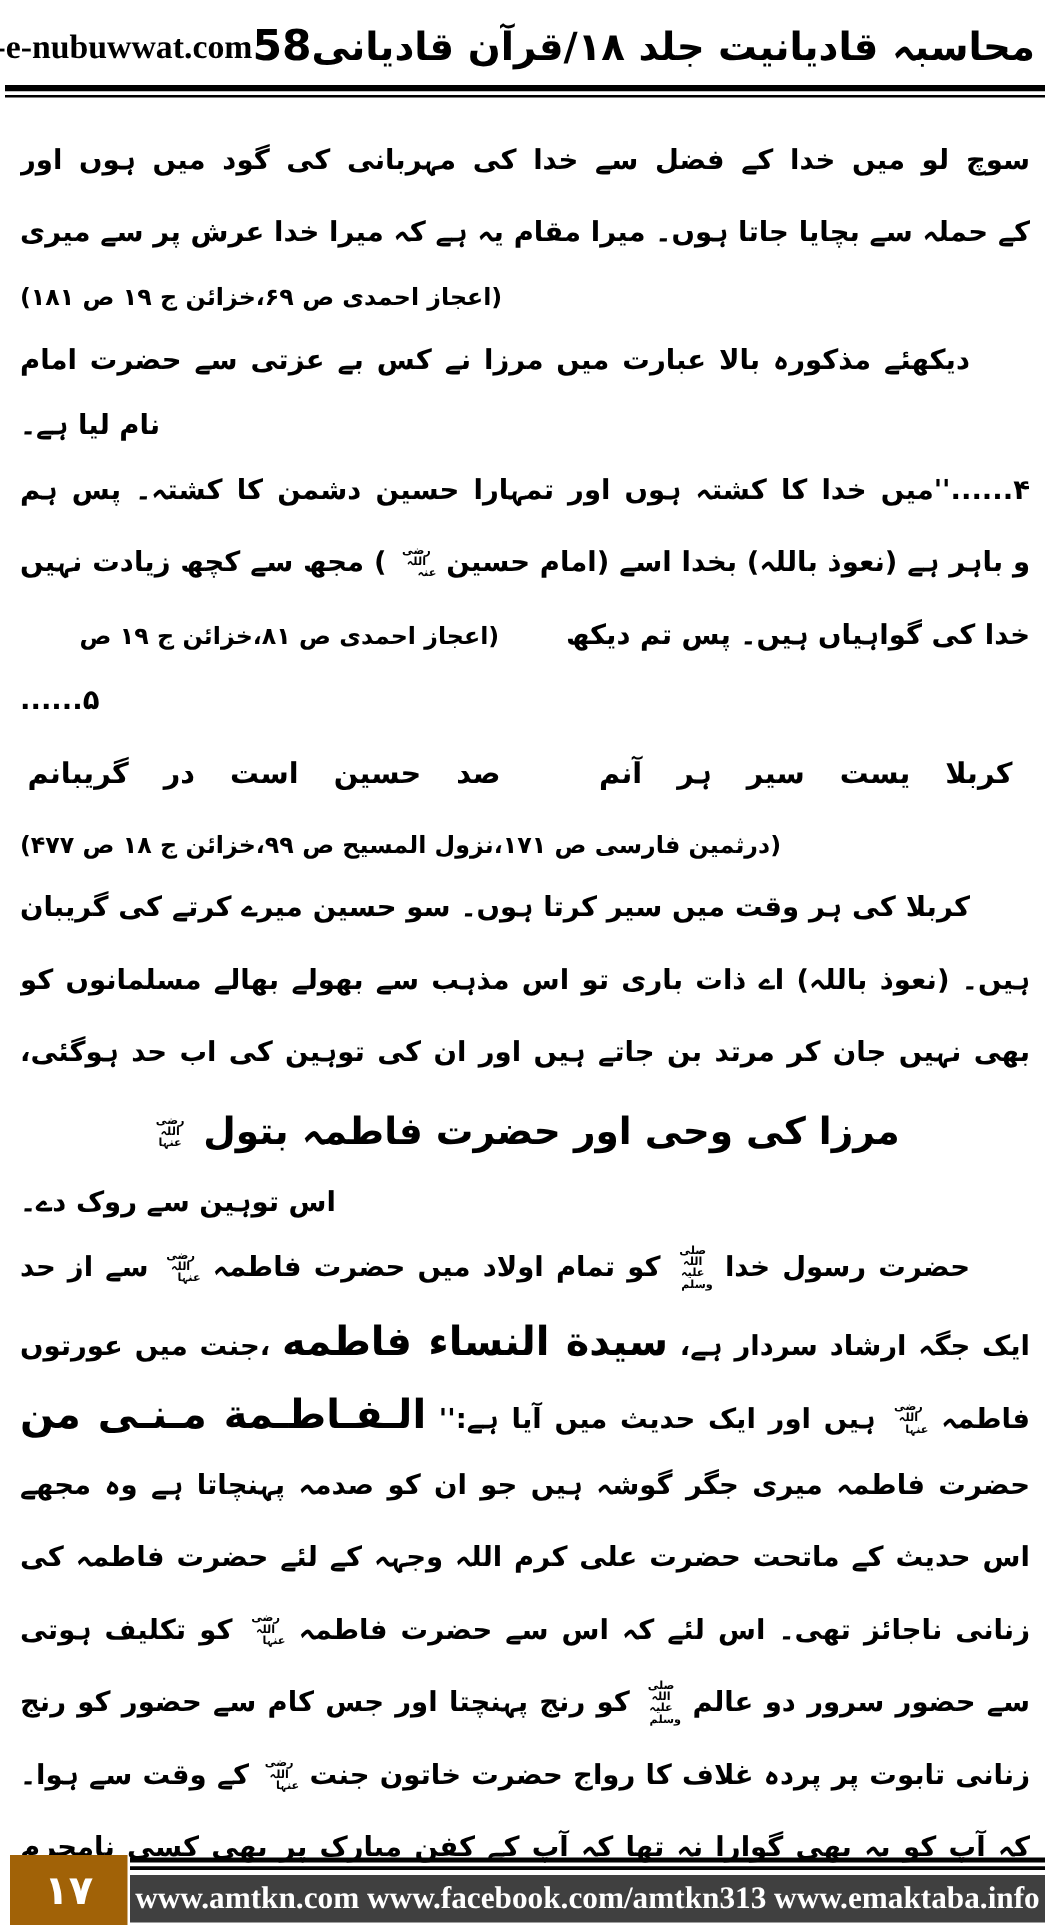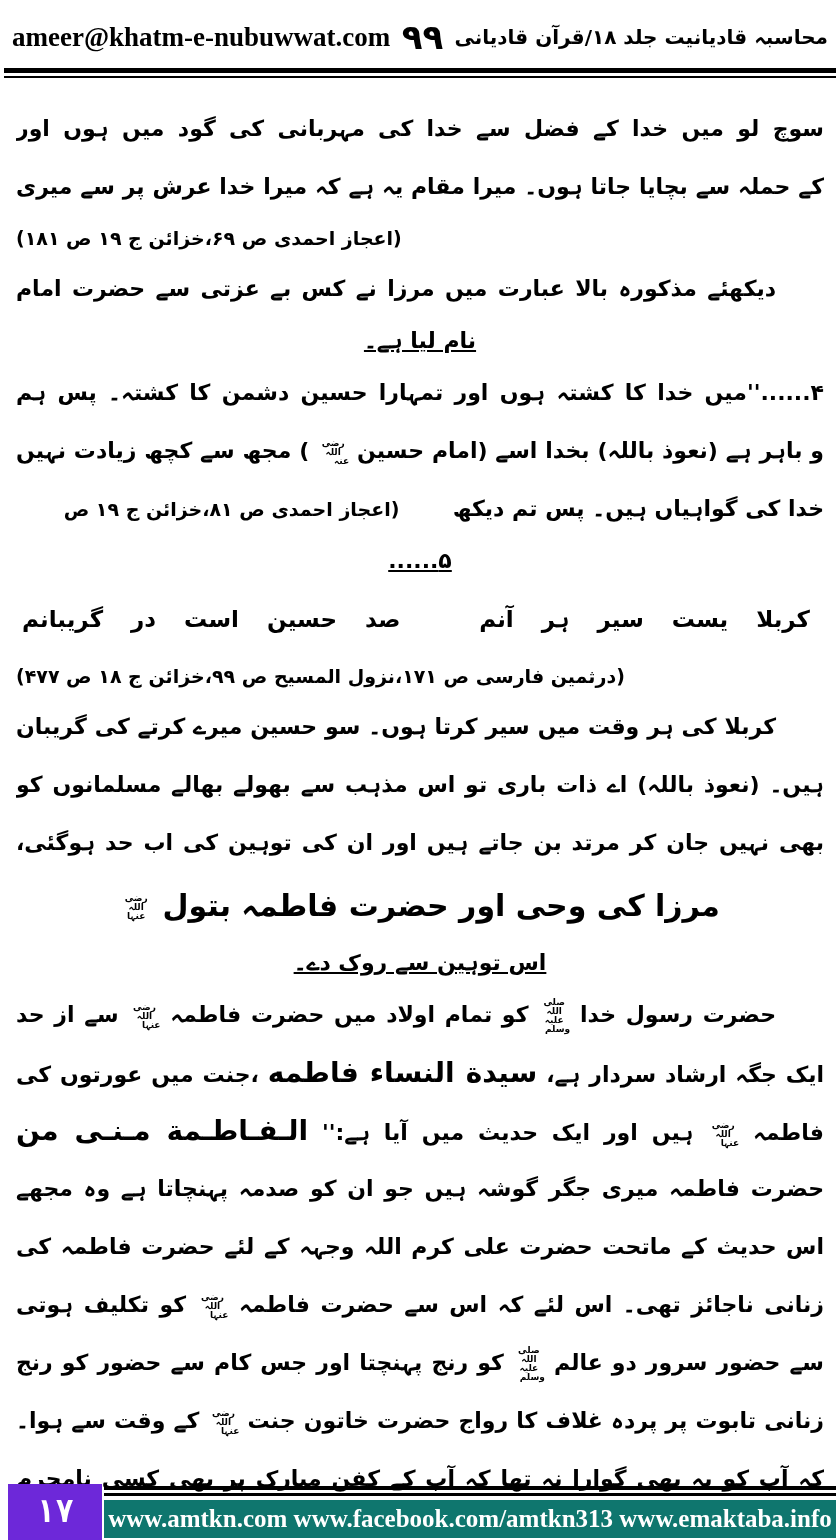--- a/index.html
+++ b/index.html
@@ -11,84 +11,84 @@
     overflow:hidden;
     font-family:"DejaVu Sans", sans-serif;
     color:#000;
     direction:rtl;
   }
   
   .header {
     position:absolute; top:8px; right:12px; left:12px; height:58px;
     display:flex; justify-content:space-between; align-items:center;
   }
-  .header-title { font-size:20px; font-weight:bold; white-space:nowrap; }
+  .header-title { font-size:31px; font-weight:bold; white-space:nowrap; }
   .header-num   { font-size:34px; font-weight:bold; }
   .header-email {
     direction:ltr; font-family:"Liberation Serif", serif;
     font-size:27px; font-weight:bold; white-space:nowrap;
   }
   .divider { position:absolute; top:68px; right:4px; left:4px; }
   .divider .thick { height:5px; background:#000; }
   .divider .thin  { height:2px; background:#000; margin-top:3px; }
 
   
   .pagebody { position:absolute; top:100px; right:16px; left:16px; }
   .ln { font-weight:bold; font-size:22px; overflow:hidden; }
   .ln.full, .ln.split { height:58px; line-height:58px; }
   .ln.full { text-align:justify; text-align-last:justify; }
   .ln.indent { padding-right:48px; }
-  .ln.end  { height:46px; line-height:46px; text-align:center;text-decoration:underline; }
+  .ln.end  { height:46px; line-height:46px; text-align:left; }
   .ln.citation {
     height:44px; line-height:44px; font-size:19px;
     text-align:center; text-align-last:left;
   }
   .ln.split { display:flex; justify-content:space-between; align-items:baseline; }
   .ln.split .cite { font-size:19px; }
   .ln.couplet {
     height:70px; line-height:70px; display:flex;
     justify-content:space-between; padding:0 14px 0 6px; font-size:23px;
   }
   .ln.couplet span { word-spacing:20px; white-space:nowrap; }
   .ln.heading {
     height:68px; line-height:68px; text-align:center;
     font-size:30px;
   }
-  .naskh { font-size:28px; }
+  .naskh { font-size:32px; }
   .hon {
     display:inline-block; width:32px; font-size:9px; line-height:9px;
     vertical-align:middle; text-align:center; white-space:normal;
   }
 
   
   .footer { position:absolute; right:0; left:0; bottom:0; height:58px; }
   .pagenum-box {
     position:absolute; left:8px; bottom:0; width:94px; height:56px;
-    background:#6d28d9; color:#fff;
+    background:#a16207; color:#fff;
     display:flex; align-items:center; justify-content:center;
-    font-size:32px; font-weight:bold;font-family:Liberation Mono, monospace;
+    font-size:32px; font-weight:bold;
   }
   .footer-right { position:absolute; left:104px; right:4px; bottom:2px; }
   .footer-right .rule1 { height:4px; background:#000; margin-bottom:3px; }
   .footer-right .rule2 { height:3px; background:#000; margin-bottom:4px; }
   .footer-bar {
-    height:38px; background:#0f766e; color:#fff;
+    height:38px; background:#404040; color:#fff;
     display:flex; align-items:center; justify-content:center;
     direction:ltr; font-family:"Liberation Serif", serif;
     font-size:25px; font-weight:bold; white-space:nowrap;
   }
 </style>
 </head>
 <body>
 
 <div class="page">
 
   <div class="header">
     <div class="header-title">محاسبہ قادیانیت جلد ۱۸/قرآن قادیانی</div>
-    <div class="header-num">۹۹</div>
+    <div class="header-num">58</div>
     <div class="header-email">ameer@khatm-e-nubuwwat.com</div>
   </div>
 
   <div class="divider">
     <div class="thick"></div>
     <div class="thin"></div>
   </div>
 
   <div class="pagebody">
       <div class="ln full"><span>سوچ لو میں خدا کے فضل سے خدا کی مہربانی کی گود میں ہوں اور پرورش پا رہا ہوں اور دشمنوں</span></div>

